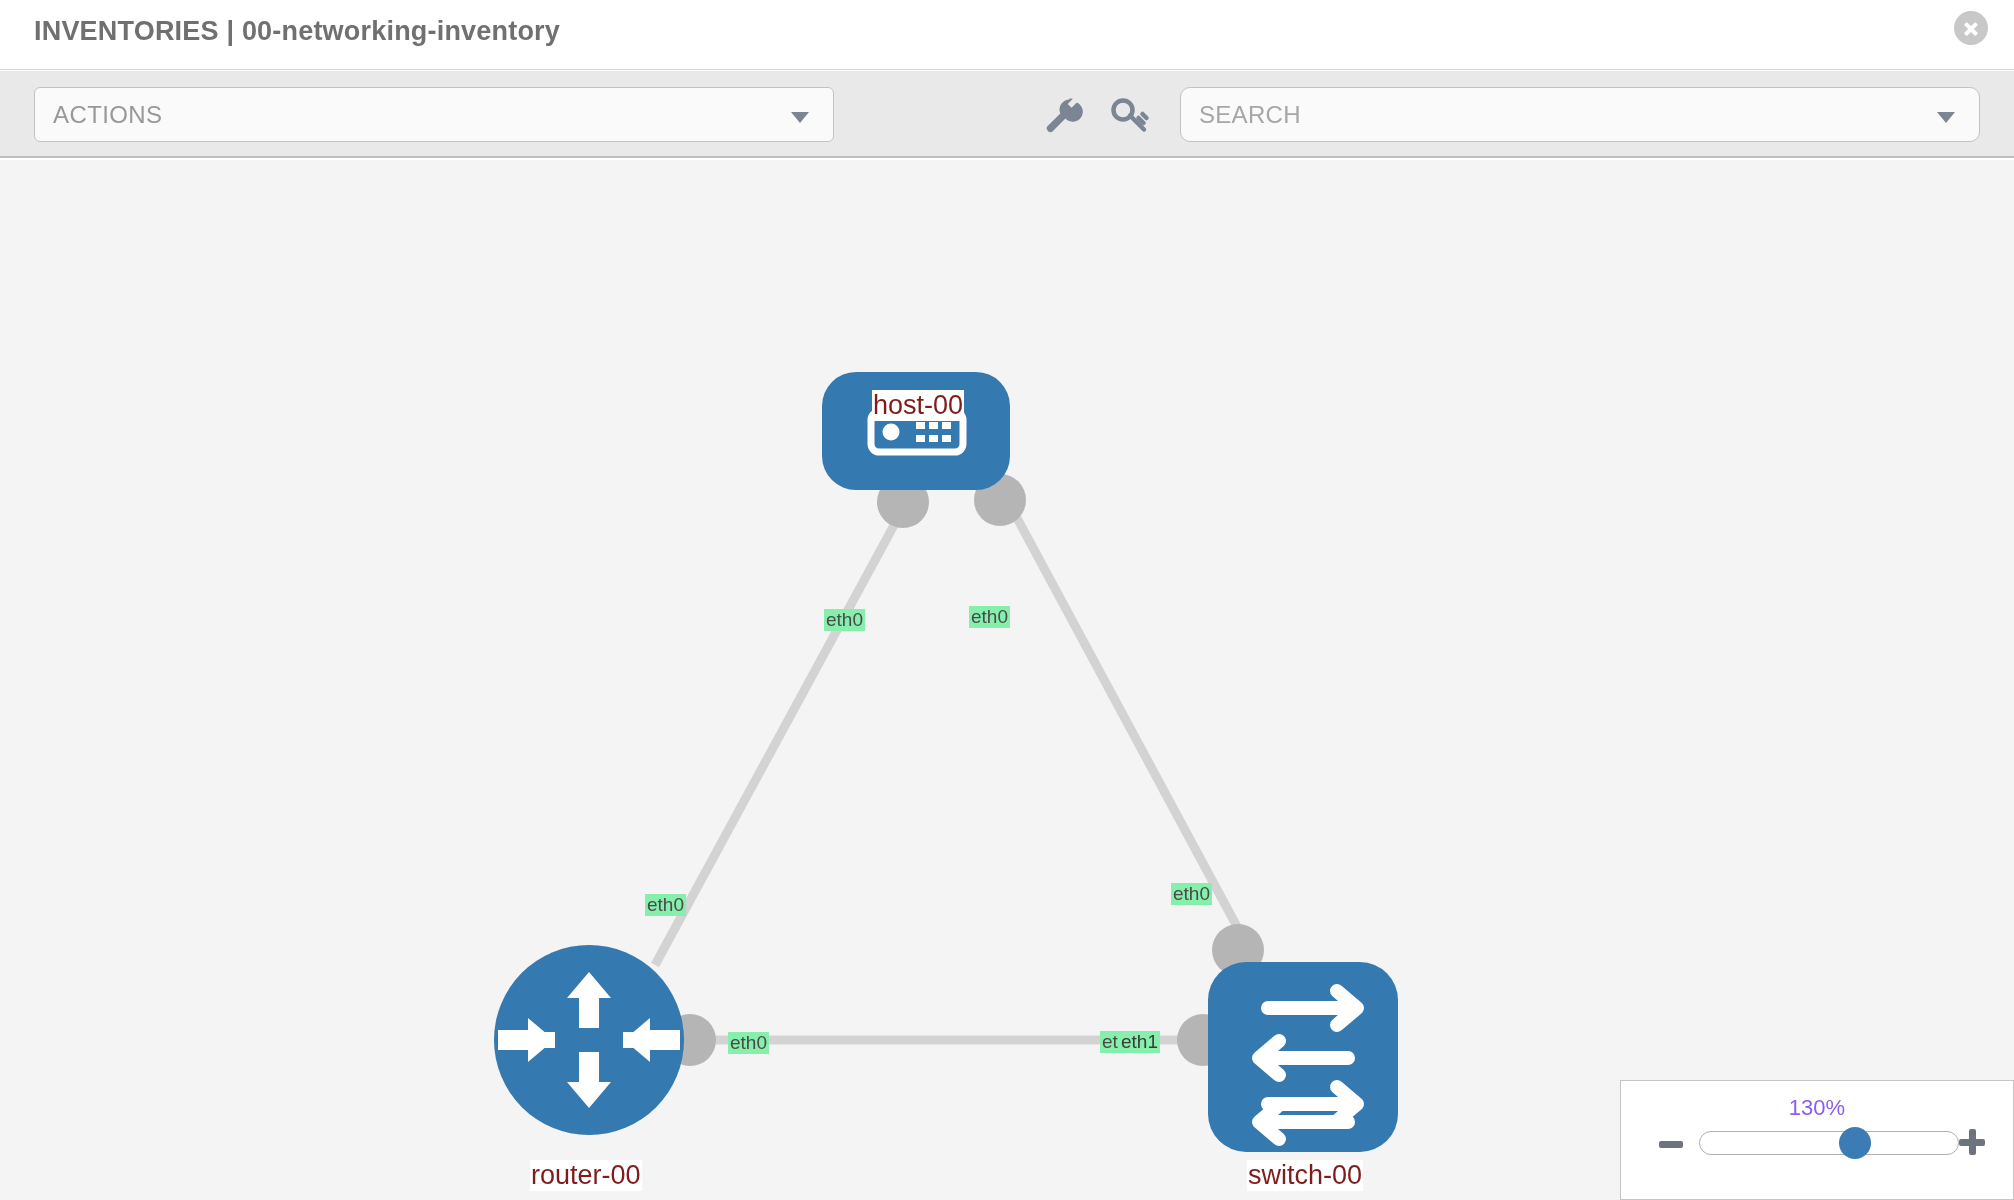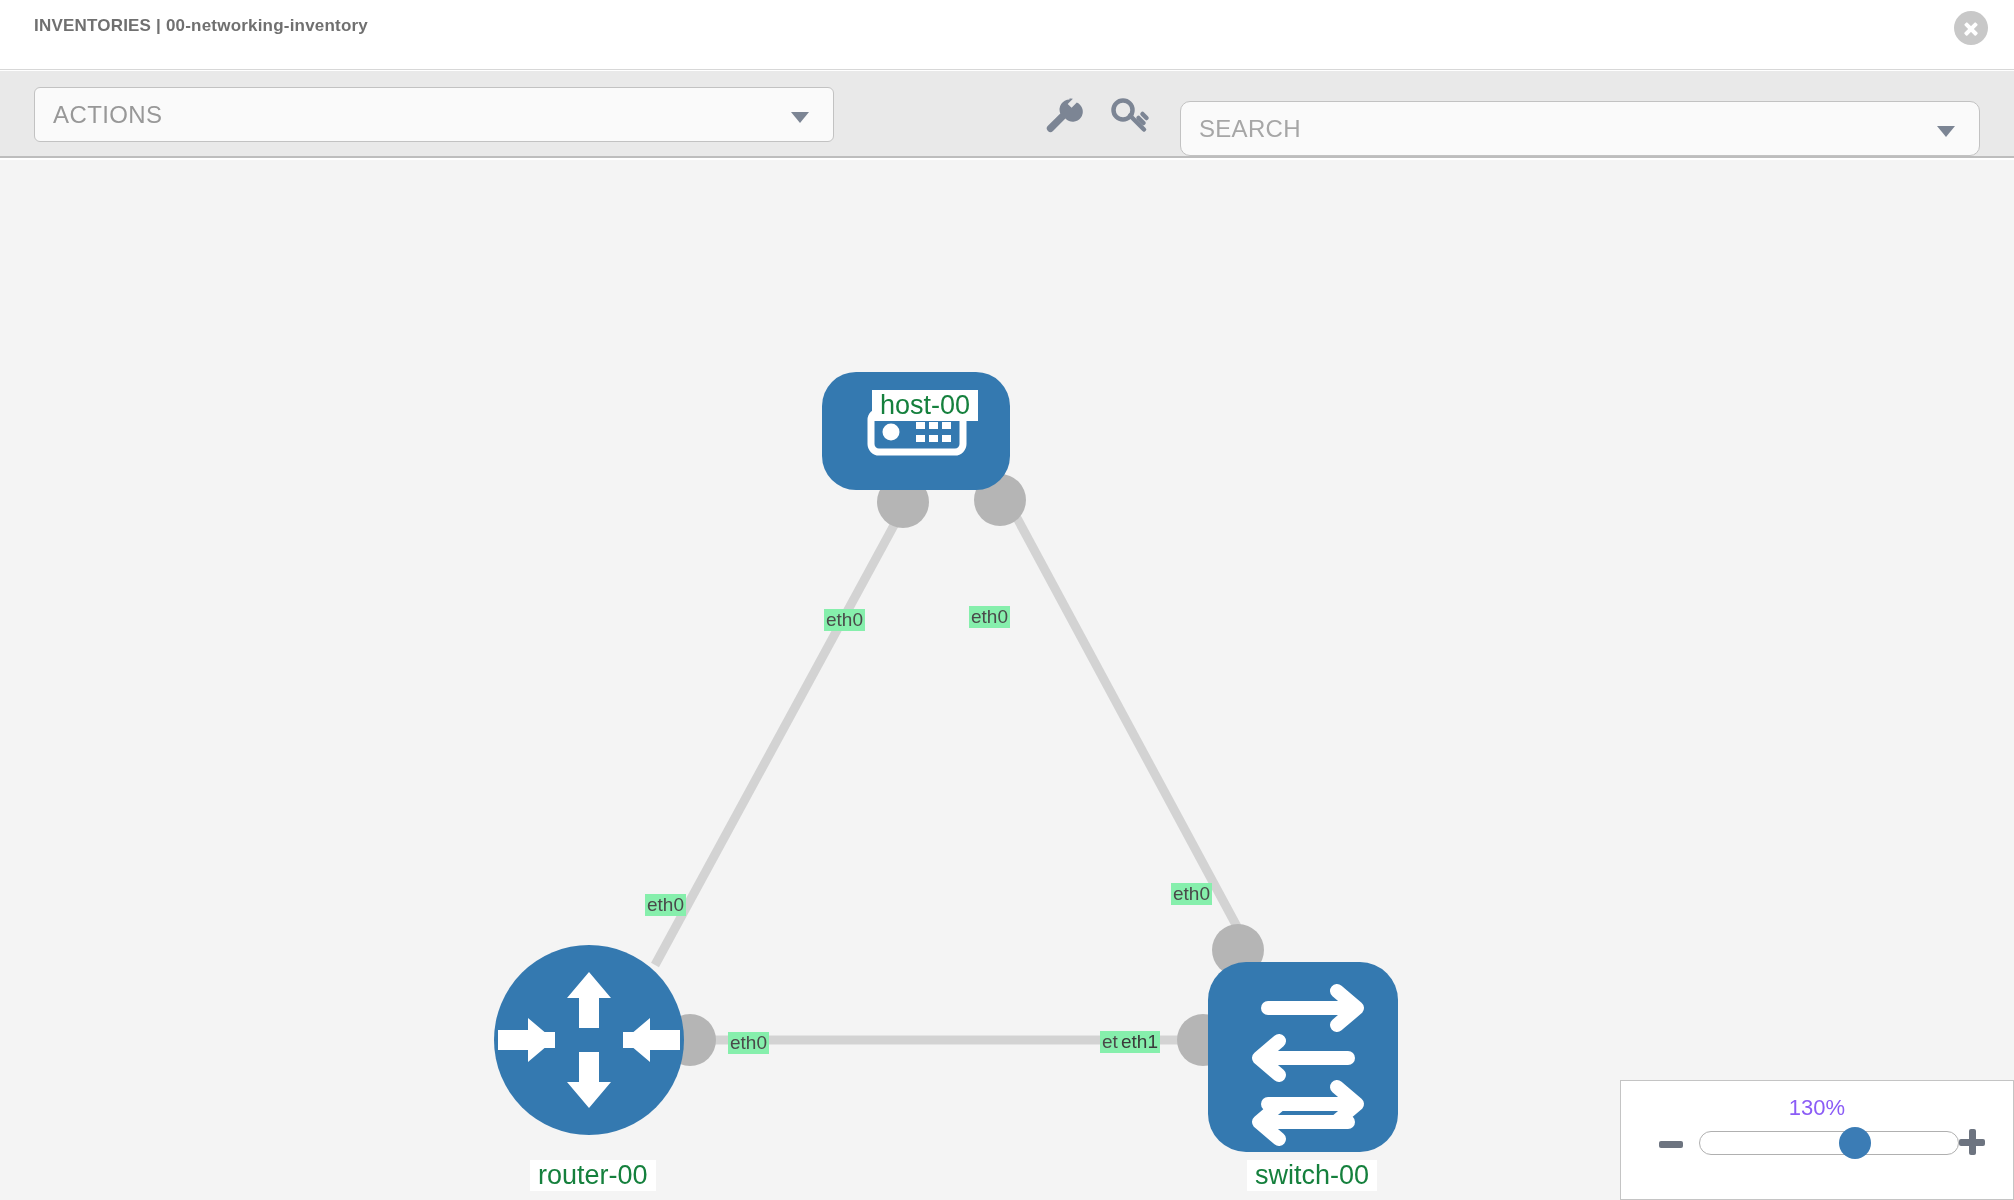--- a/index.html
+++ b/index.html
@@ -23,21 +23,21 @@
     position: absolute;
     left: 0; top: 0;
     width: 2014px;
     height: 70px;
     background: #ffffff;
     border-bottom: 1px solid #d7d7d7;
   }
   .header-title {
     position: absolute;
     left: 34px; top: 16px;
-    font-size: 17px;
+    font-size: 27px;
     font-weight: bold;
     color: #707070;
     letter-spacing: 0.2px;
     white-space: nowrap;
   }
   .close-btn {
     position: absolute;
     right: 26px; top: 11px;
     width: 34px; height: 34px;
     border-radius: 50%;
@@ -100,21 +100,20 @@
   .tool-icon.wrench { left: 1040px; }
   .tool-icon.key    { left: 1108px; }
 
   .search-box {
     position: absolute;
     left: 1180px; top: 16px;
     width: 800px; height: 55px;
     background: #fafafa;
     border: 1px solid #c2c2c2;
     border-radius: 10px;
-    margin-top: 14px;
   }
   .search-label {
     position: absolute;
     left: 18px; top: 13px;
     font-size: 24px;
     color: #a6a6a6;
     letter-spacing: 0.3px;
   }
 
   
@@ -129,23 +128,23 @@
   .topology-svg {
     position: absolute;
     left: 0; top: 0;
     width: 2014px; height: 1040px;
   }
 
   
   .node-label {
     position: absolute;
     font-size: 27px;
-    color: #15803d;
-    background: #ffffff;
-    padding: 0 8px;
+    color: #7f1d1d;
+    background: #ffffff;
+    padding: 0 1px;
     white-space: nowrap;
   }
   .iface-label {
     position: absolute;
     font-size: 19px;
     color: #4a4a4a;
     background: #86efac;
     padding: 0 2px;
     white-space: nowrap;
   }

